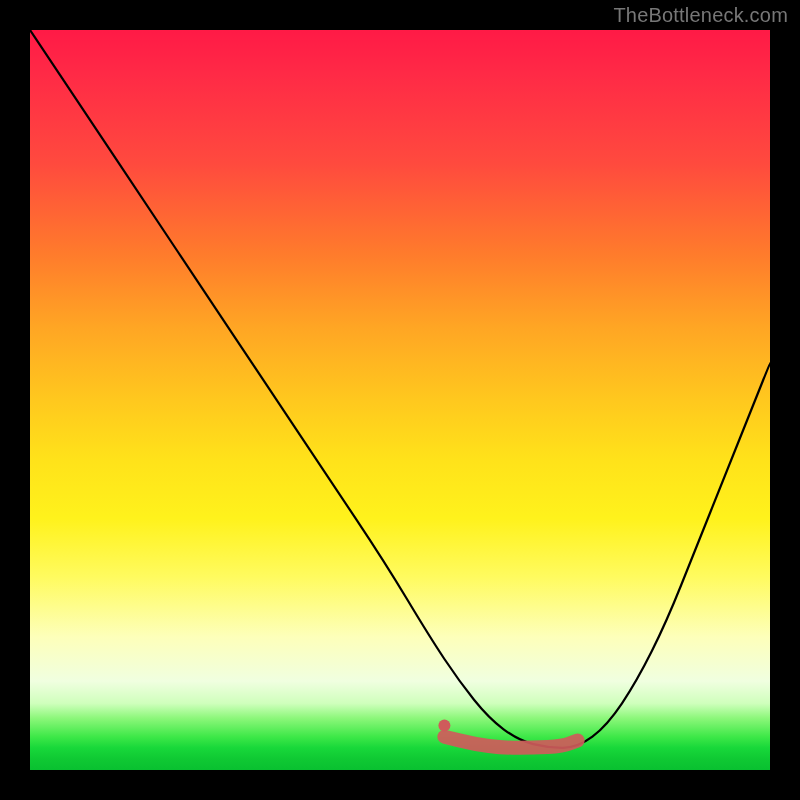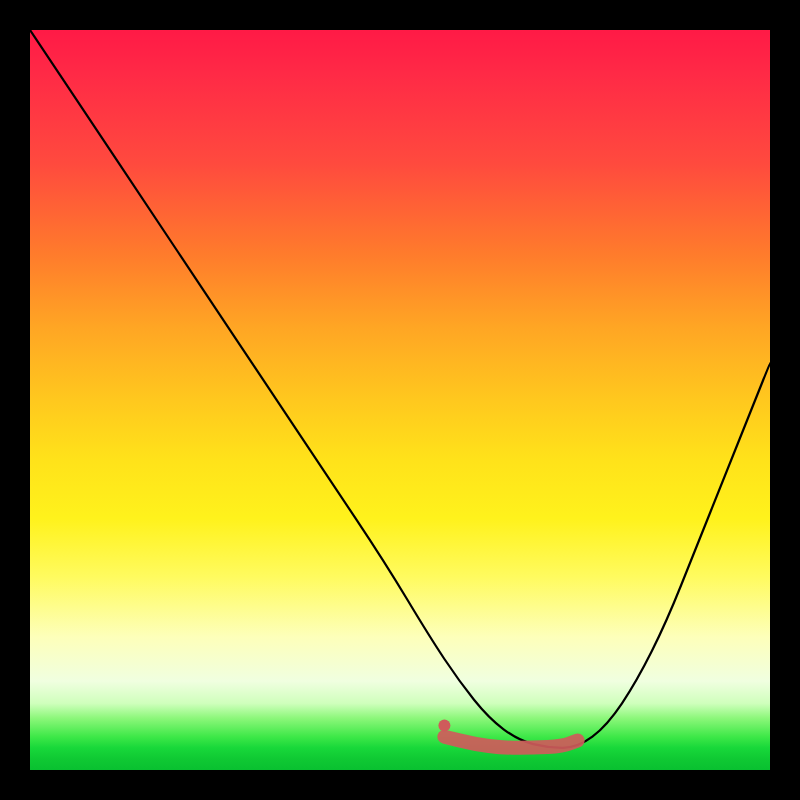--- a/index.html
+++ b/index.html
@@ -75,20 +75,21 @@
   .vcurve {
     fill: none;
     stroke: #000;
     stroke-width: 2.2;
   }
 </style>
 </head>
 <body>
 
 <div class="frame">
+  <div class="watermark">TheBottleneck.com</div>
 
   <div class="plot">
     <svg class="curve" viewBox="0 0 740 740" preserveAspectRatio="none">
 
       <path id="vcurve" class="vcurve" d="M 0 0 Q 0 0 29.6 44.39999999999998 Q 59.2 88.79999999999995 88.80000000000001 133.2 Q 118.4 177.60000000000002 148 222 Q 177.6 266.4 207.2 310.79999999999995 Q 236.8 355.2 266.4 399.6 Q 296 444 325.6 488.4 Q 355.2 532.8 377.4 569.8 Q 399.6 606.8 414.4 629 Q 429.2 651.2 444 669.7 Q 458.8 688.2 473.6 699.3 Q 488.40000000000003 710.4 503.20000000000005 714.0999999999999 Q 518 717.8 532.8 717.8 Q 547.6 717.8 562.4000000000001 706.7 Q 577.2 695.6 592 673.4000000000001 Q 606.8 651.2 621.5999999999999 621.6 Q 636.4 592 651.2 555 Q 666 518 680.8 481 Q 695.5999999999999 444 710.3999999999999 407 Q 725.1999999999999 370 732.5999999999999 351.5 T 740 332.99999999999994"></path>
 
       <path id="scribble" class="scribble" d="M 414.40000000000003 706.7 Q 414.40000000000003 706.7 429.20000000000005 710.4000000000001 Q 444 714.1 458.8 715.95 Q 473.6 717.8 488.40000000000003 717.8 Q 503.20000000000005 717.8 518 717.06 Q 532.8 716.32 540.2 713.36 T 547.6 710.4"></path>
 
       <circle id="hdot" class="dot" r="6" cx="414.40000000000003" cy="695.6"></circle>
     </svg>

